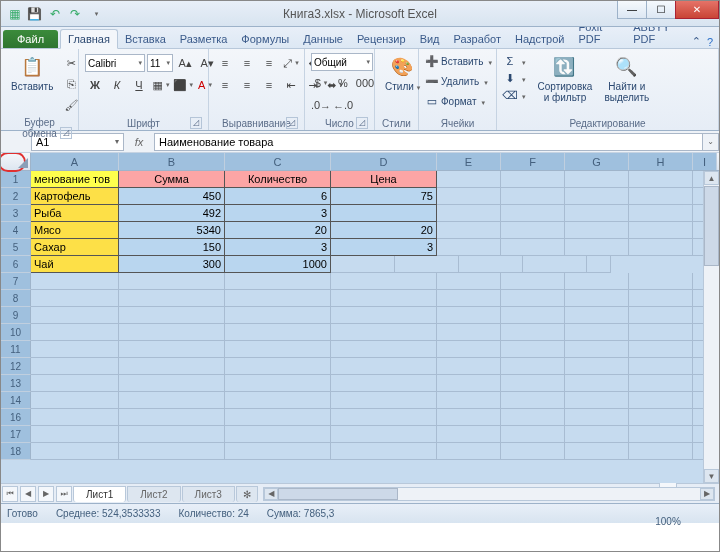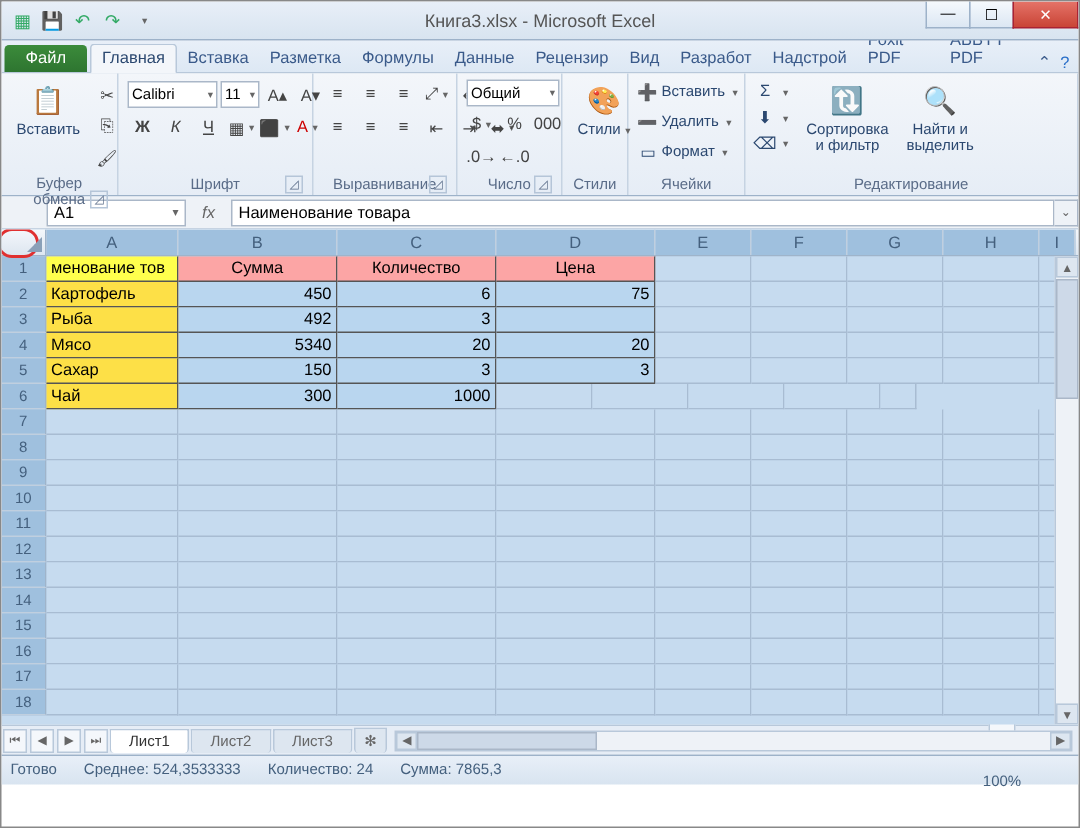--- a/index.html
+++ b/index.html
@@ -491,32 +491,20 @@
         <div class="cell wB"></div>
         <div class="cell wC"></div>
         <div class="cell wD"></div>
         <div class="cell wE"></div>
         <div class="cell wF"></div>
         <div class="cell wG"></div>
         <div class="cell wH"></div>
         <div class="cell wI"></div>
       </div>
       <div class="grow">
-        <div class="rowh">15</div>
-        <div class="cell wA"></div>
-        <div class="cell wB"></div>
-        <div class="cell wC"></div>
-        <div class="cell wD"></div>
-        <div class="cell wE"></div>
-        <div class="cell wF"></div>
-        <div class="cell wG"></div>
-        <div class="cell wH"></div>
-        <div class="cell wI"></div>
-      </div>
-      <div class="grow">
         <div class="rowh">16</div>
         <div class="cell wA"></div>
         <div class="cell wB"></div>
         <div class="cell wC"></div>
         <div class="cell wD"></div>
         <div class="cell wE"></div>
         <div class="cell wF"></div>
         <div class="cell wG"></div>
         <div class="cell wH"></div>
         <div class="cell wI"></div>

